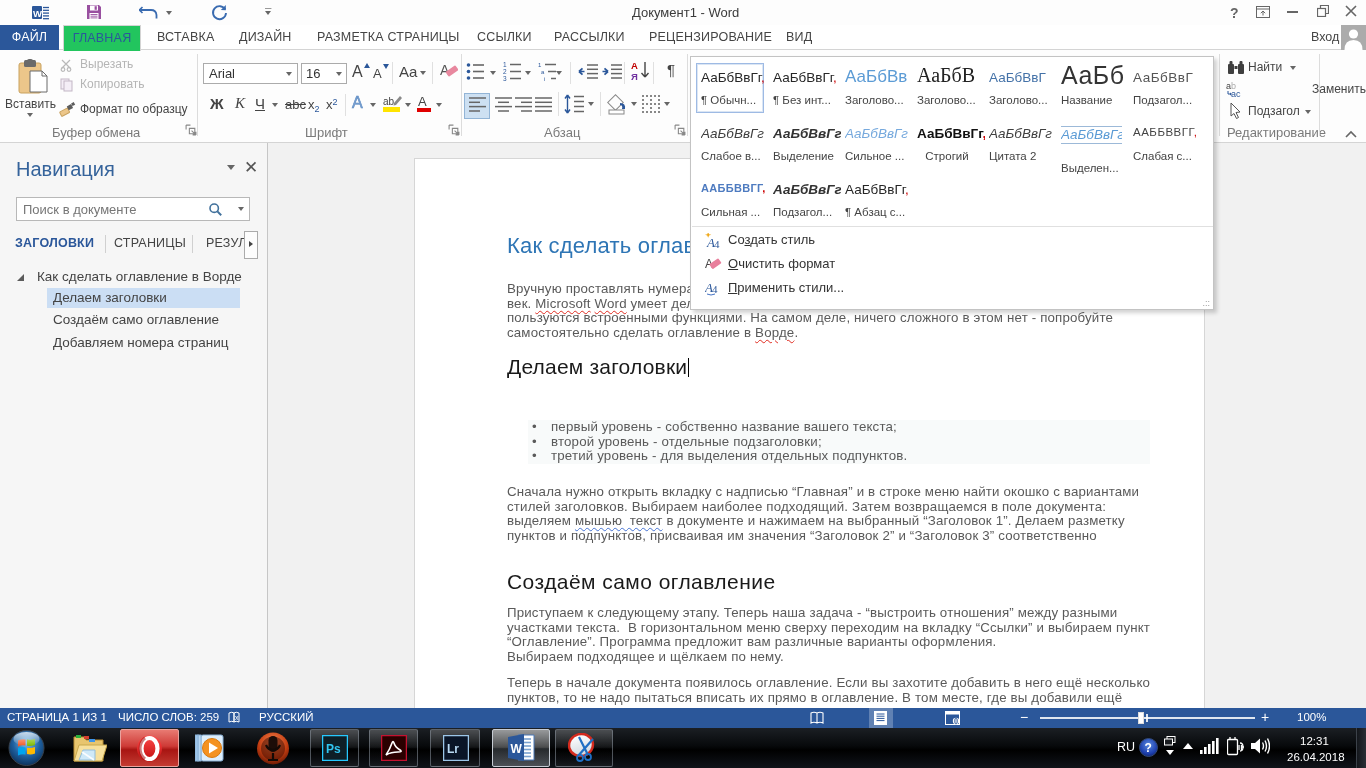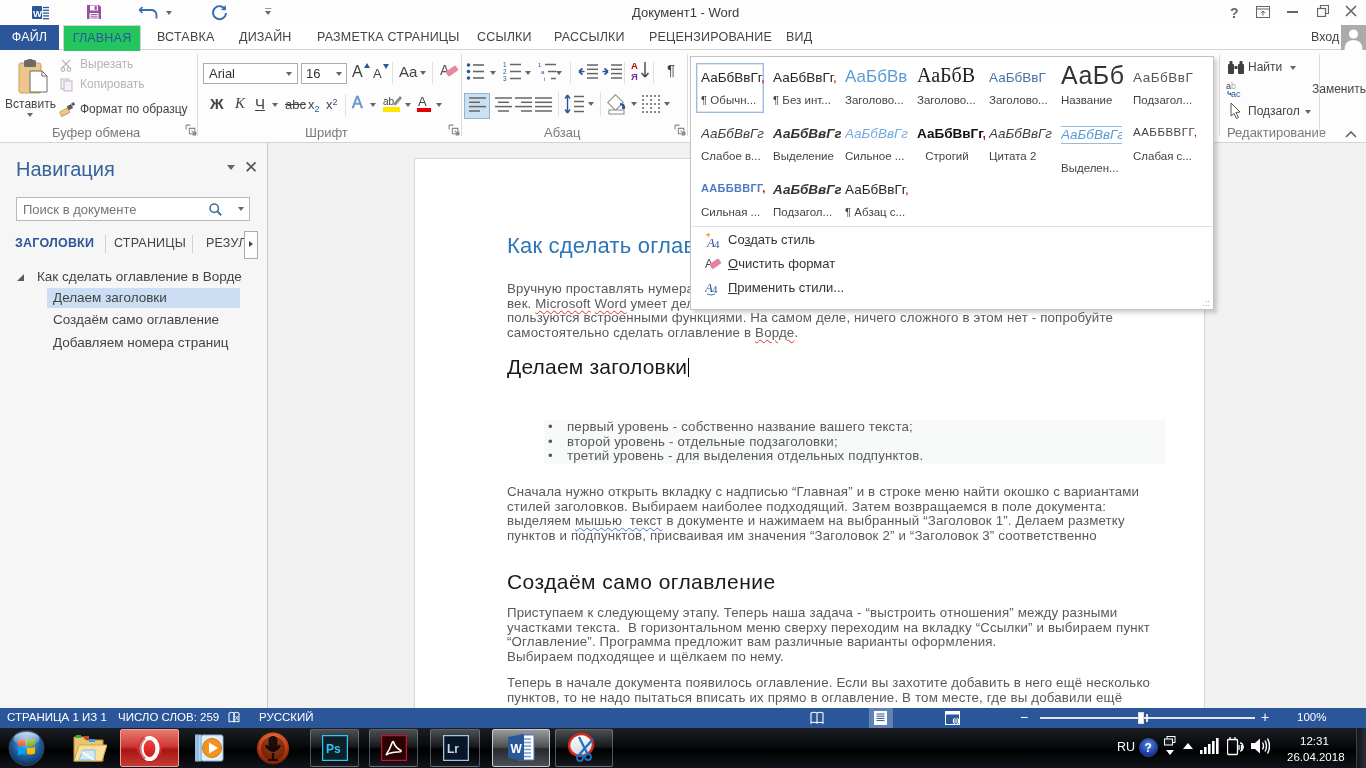--- a/index.html
+++ b/index.html
@@ -468,21 +468,21 @@
   <div id="page">
 
     <div class="doc" style="left:92px;top:80px;font-size:22px;color:#2e75b5;letter-spacing:0.2px;">Как сделать оглавление в Ворде</div>
     <div class="doc" style="left:92px;top:123px;">
       Вручную проставлять нумерацию страниц и оглавление - прошлый<br>
       век. <span class="spell">Microsoft</span> <span class="spell">Word</span> умеет делать всё это сам, но не все<br>
       пользуются встроенными функциями. На самом деле, ничего сложного в этом нет - попробуйте<br>
       самостоятельно сделать оглавление в <span class="spell">Ворде</span>.
     </div>
     <div class="doc" style="left:92px;top:199px;font-size:21px;color:#1a1a1a;letter-spacing:0.2px;">Делаем заголовки<span style="display:inline-block;width:1px;height:19px;background:#000;vertical-align:-3px;margin-left:1px;"></span></div>
-    <div class="doc" style="left:129px;top:261px;background:#f8fafa;width:622px;">
+    <div class="doc" style="left:113px;top:261px;background:#f8fafa;width:622px;">
       <span style="display:inline-block;width:23px;padding-left:4px;">•</span>первый уровень - собственно название вашего текста;<br>
       <span style="display:inline-block;width:23px;padding-left:4px;">•</span>второй уровень - отдельные подзаголовки;<br>
       <span style="display:inline-block;width:23px;padding-left:4px;">•</span>третий уровень - для выделения отдельных подпунктов.
     </div>
     <div class="doc" style="left:92px;top:326px;">
       Сначала нужно открыть вкладку с надписью “Главная” и в строке меню найти окошко с вариантами<br>
       стилей заголовков. Выбираем наиболее подходящий. Затем возвращаемся в поле документа:<br>
       выделяем <span class="gram">мышью&nbsp; текст</span> в документе и нажимаем на выбранный “Заголовок 1”. Делаем разметку<br>
       пунктов и подпунктов, присваивая им значения “Заголовок 2” и “Заголовок 3” соответственно
     </div>

